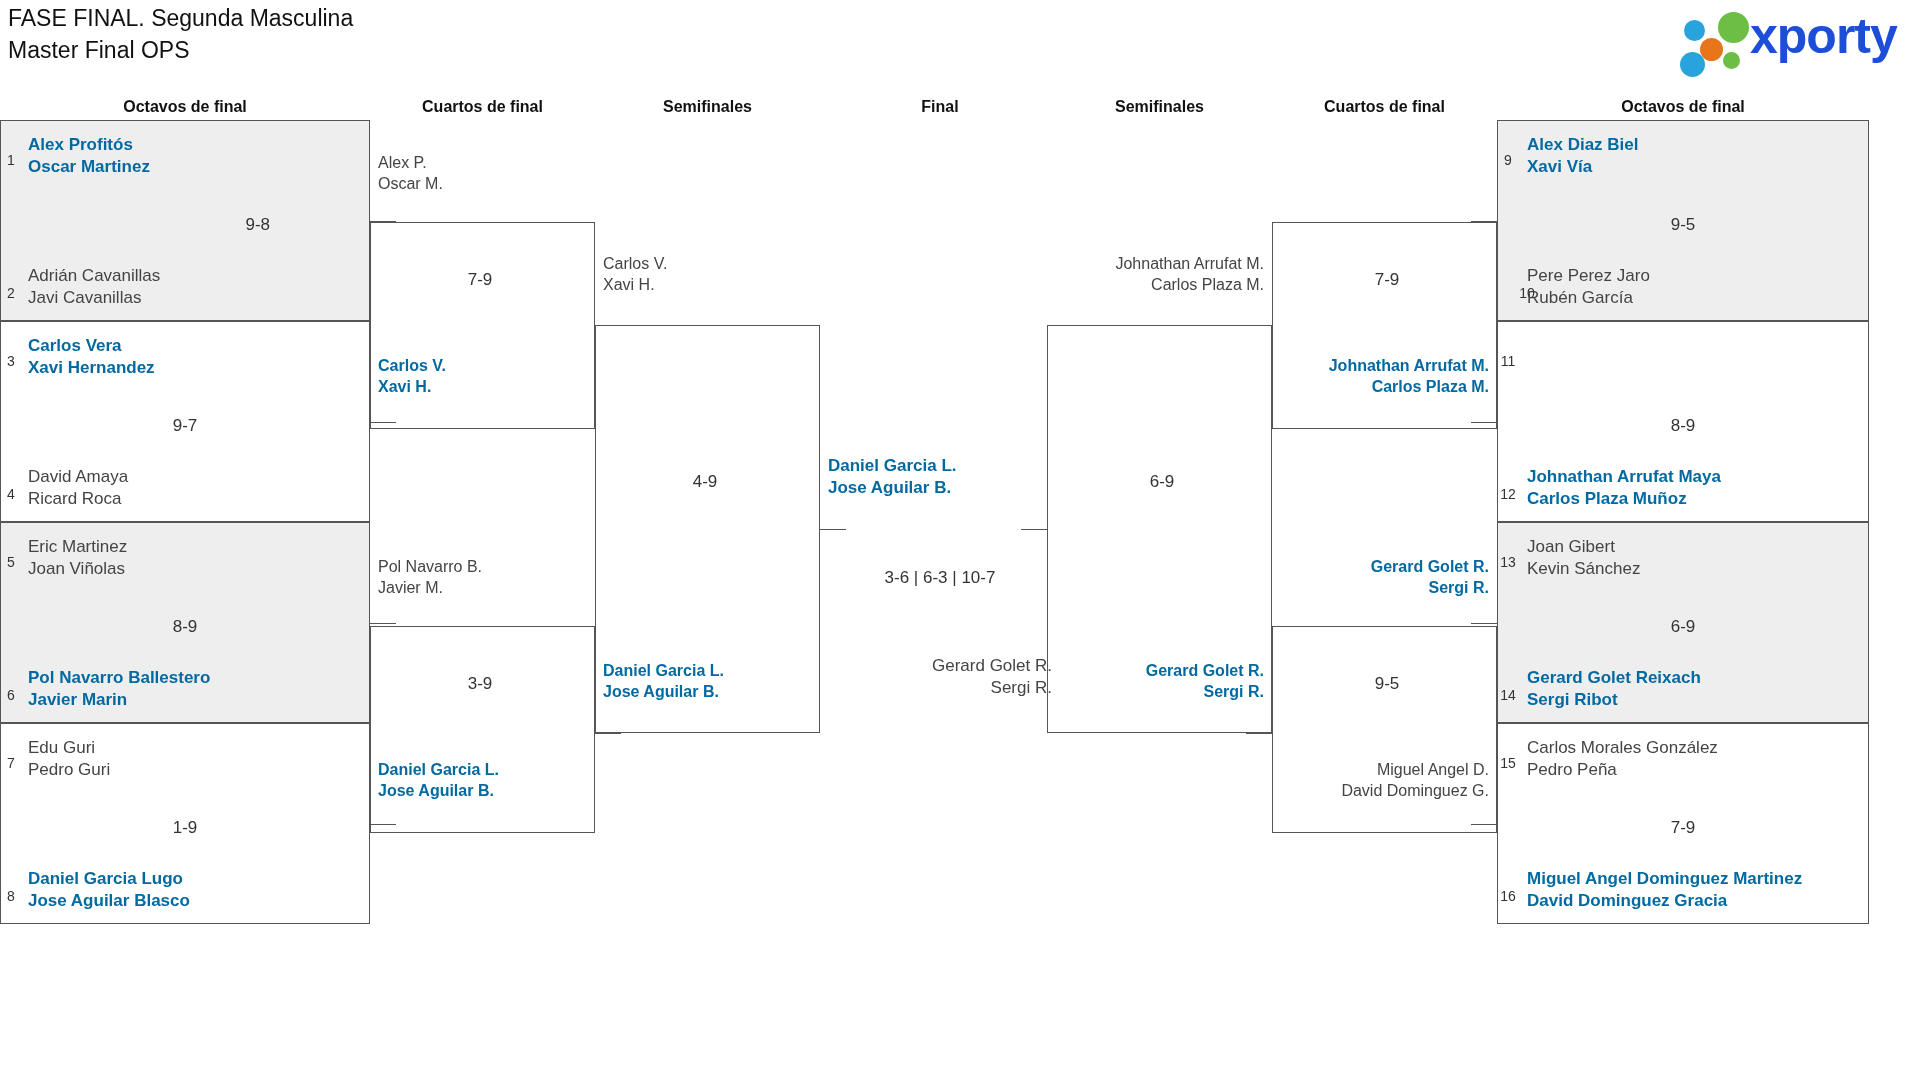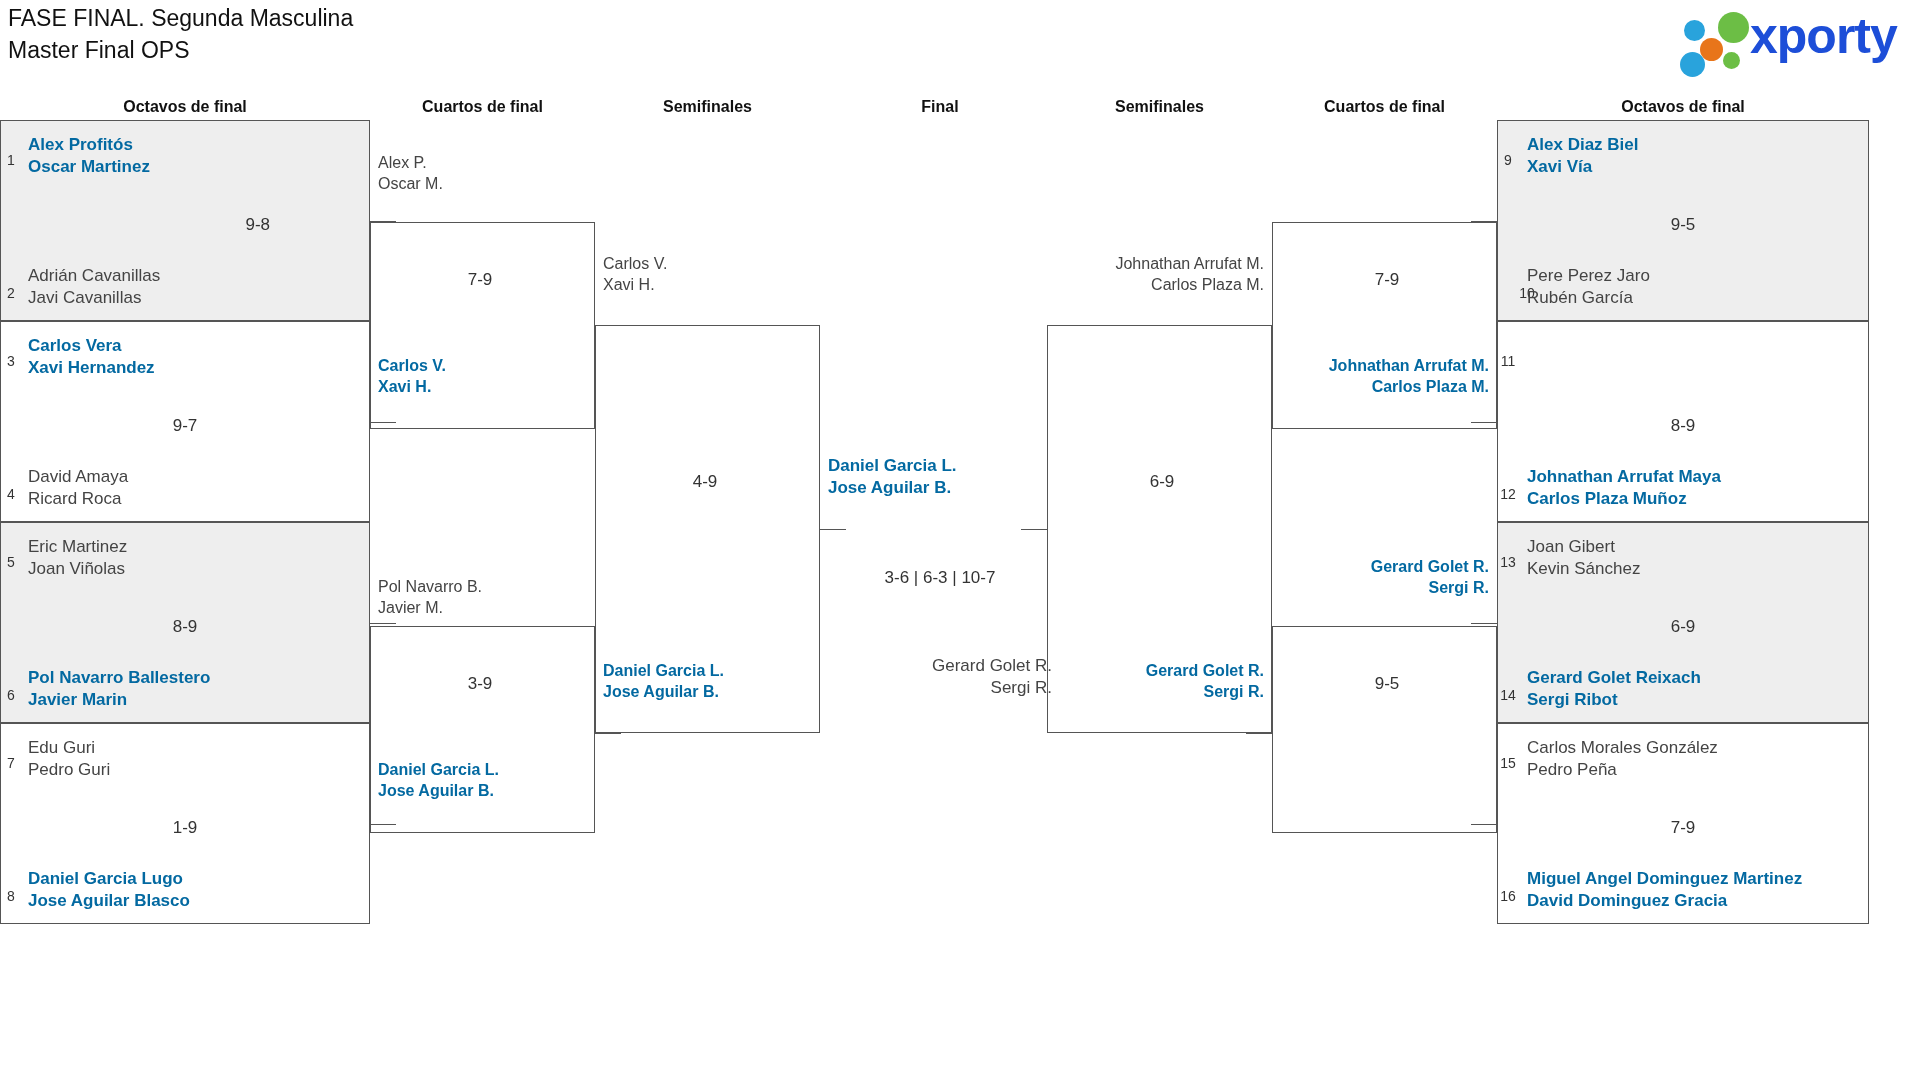--- a/index.html
+++ b/index.html
@@ -130,21 +130,21 @@
     <span>Alex P.</span><br>
     <span>Oscar M.</span>
   </div>
   <div class="cell bx" style="left:370px;top:222px;width:225px;height:207px;"></div>
   <div class="score" style="left:395px;top:270px;width:170px;">7-9</div>
   <div class="names sm win" style="left:378px;top:355px;">
     <span>Carlos V.</span><br>
     <span>Xavi H.</span>
   </div>
 
-  <div class="names sm los" style="left:378px;top:556px;margin-top:20px;">
+  <div class="names sm los" style="left:378px;top:556px;">
     <span>Pol Navarro B.</span><br>
     <span>Javier M.</span>
   </div>
   <div class="cell bx" style="left:370px;top:626px;width:225px;height:207px;"></div>
   <div class="score" style="left:395px;top:674px;width:170px;">3-9</div>
   <div class="names sm win" style="left:378px;top:759px;">
     <span>Daniel Garcia L.</span><br>
     <span>Jose Aguilar B.</span>
   </div>
 
@@ -186,20 +186,24 @@
     <span>Johnathan Arrufat M.</span><br>
     <span>Carlos Plaza M.</span>
   </div>
 
   <div class="names sm win right" style="left:1272px;top:556px;width:217px;">
     <span>Gerard Golet R.</span><br>
     <span>Sergi R.</span>
   </div>
   <div class="cell bx" style="left:1272px;top:626px;width:225px;height:207px;"></div>
   <div class="score" style="left:1302px;top:674px;width:170px;">9-5</div>
+  <div class="names sm los right" style="left:1272px;top:759px;width:217px;">
+    <span>Miguel Angel D.</span><br>
+    <span>David Dominguez G.</span>
+  </div>
 
   <div class="cell bx shade" style="left:1497px;top:120px;width:372px;height:201px;"></div>
   <div class="seed" style="left:1497px;top:152px;">9</div>
   <div class="names win" style="left:1527px;top:134px;">
     <span>Alex Diaz Biel</span><br>
     <span>Xavi Vía</span>
   </div>
   <div class="score" style="left:1598px;top:215px;width:170px;">9-5</div>
   <div class="seed" style="left:1497px;top:285px;padding-left:19px;">10</div>
   <div class="names los" style="left:1527px;top:265px;">

